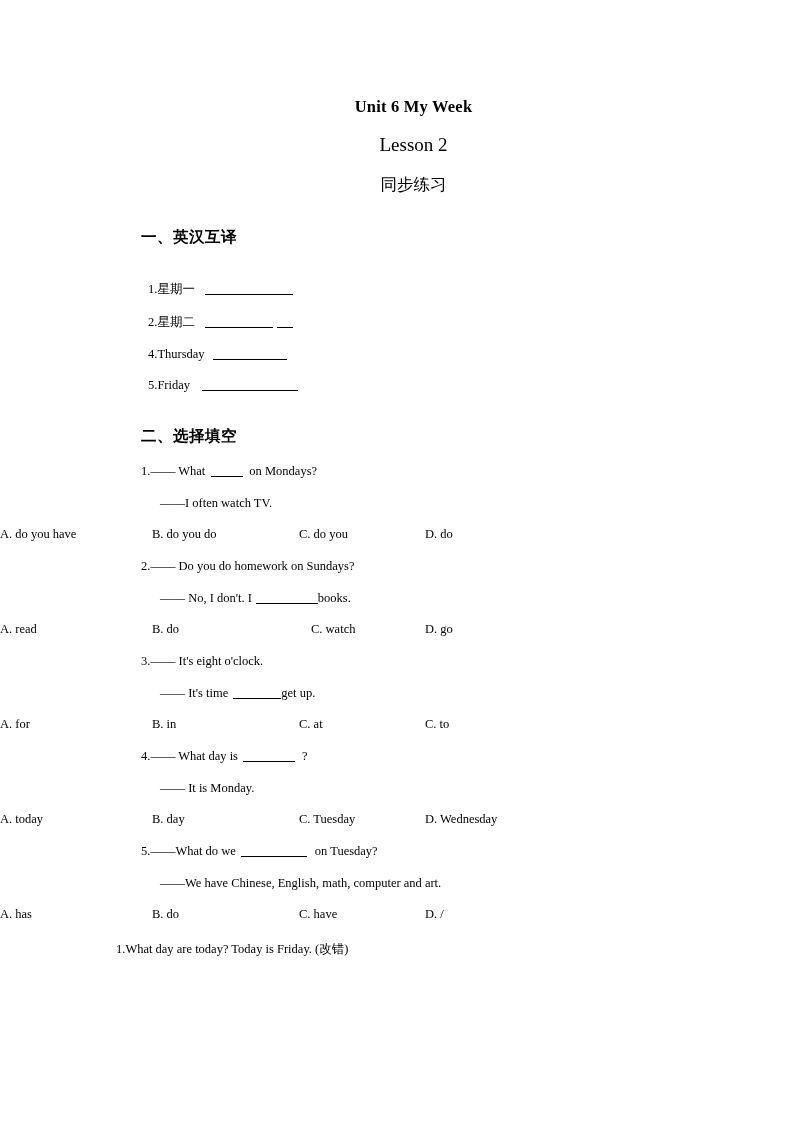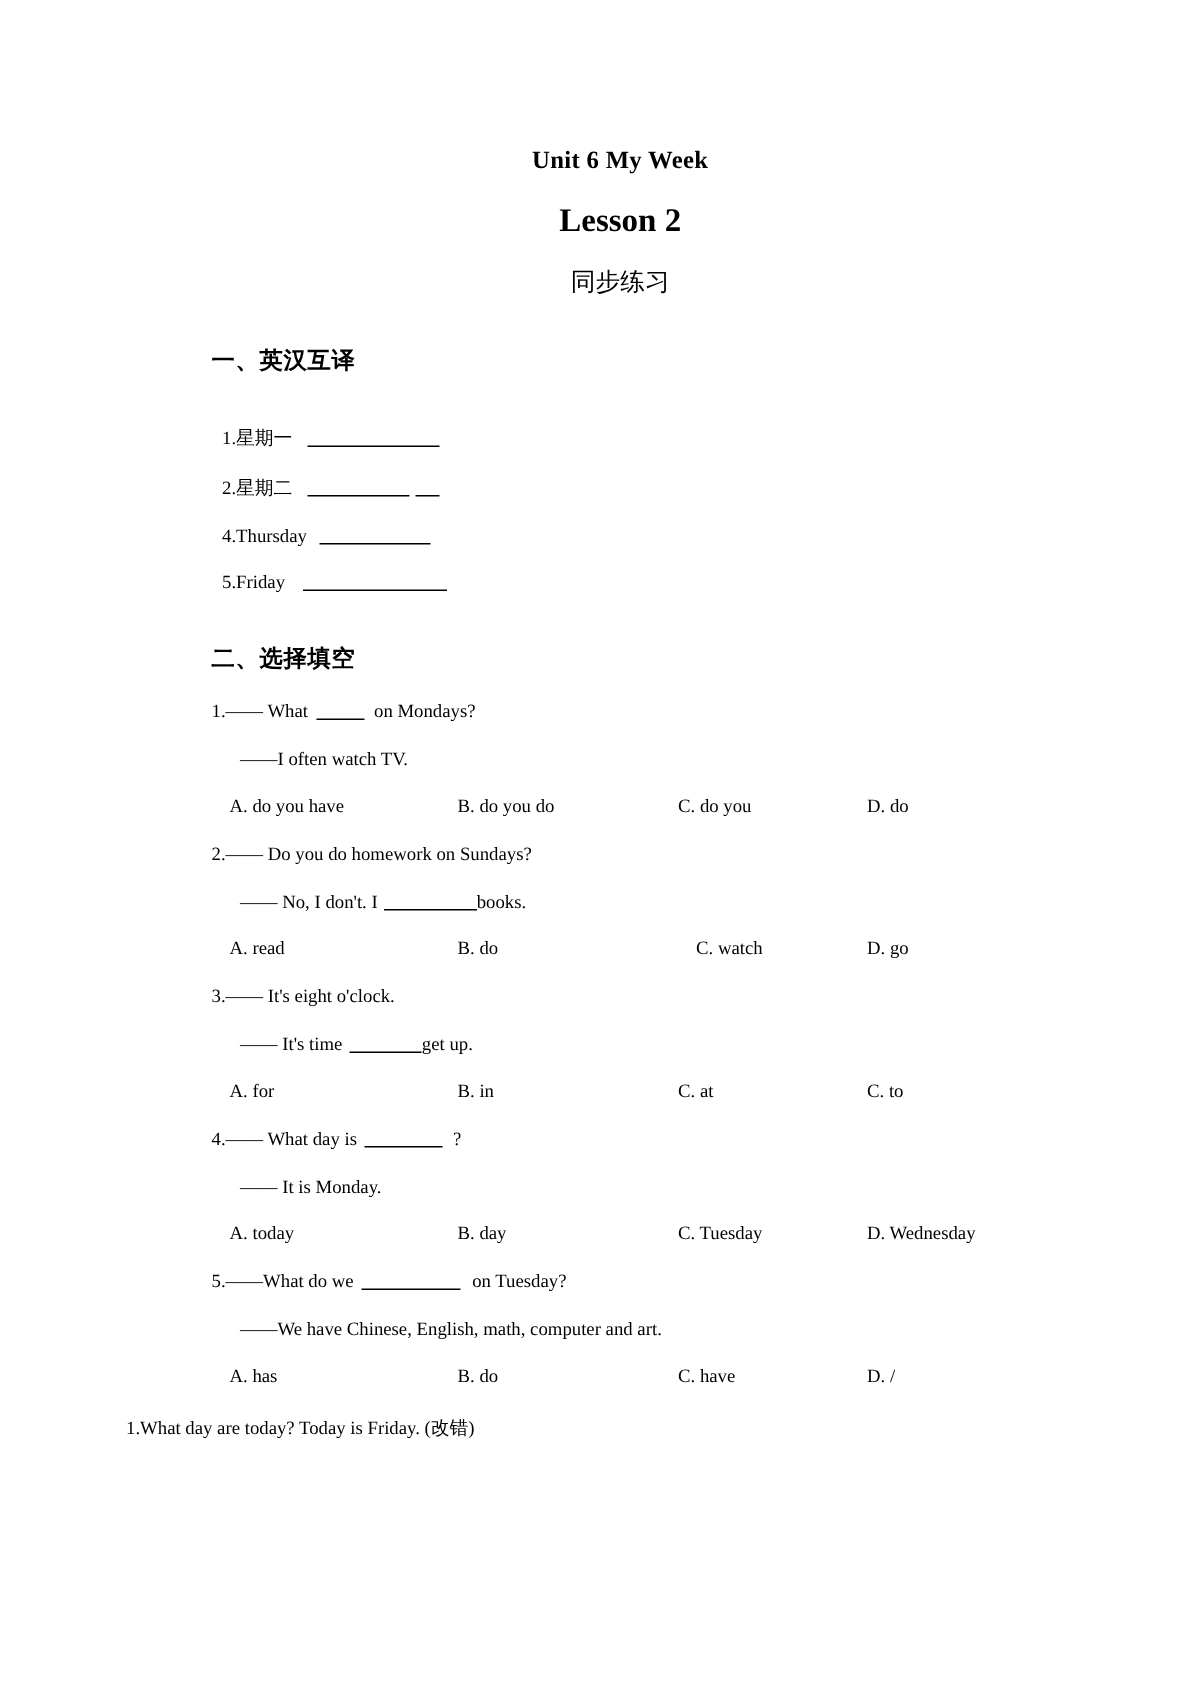--- a/index.html
+++ b/index.html
@@ -27,22 +27,22 @@
     margin-top: 98px;
     padding-left: 34px;
   }
   .doc-title {
     font-weight: bold;
     font-size: 16.5px;
     letter-spacing: 0.2px;
     line-height: 1.1;
   }
   .doc-subtitle {
-    font-weight: bold;
-    font-size: 22px;
+    font-weight: normal;
+    font-size: 19px;
     margin-top: 19px;
     line-height: 1.1;
   }
   .doc-subtitle2 {
     font-size: 16.5px;
     margin-top: 20px;
     line-height: 1.1;
     font-family: "DejaVu Sans", "Liberation Sans", sans-serif;
   }
   .section-head {
@@ -64,21 +64,20 @@
     margin-left: 160px;
   }
   .blank {
     display: inline-block;
     border-bottom: 1px solid #000;
     height: 12px;
     vertical-align: -2px;
   }
   .opts {
     font-size: 12.5px;
-    margin-left: 153px;
     margin-top: 16px;
     position: relative;
     height: 15px;
   }
   .opts span {
     position: absolute;
     white-space: nowrap;
   }
   .vocab-line {
     font-size: 12.5px;
@@ -166,15 +165,15 @@
     <span>5.——What do we</span><span class="sp" style="width:5px"></span><span class="blank" style="width:66px"></span><span class="sp" style="width:8px"></span><span>on Tuesday?</span>
   </div>
   <div class="q-line indent2">——We have Chinese, English, math, computer and art.</div>
   <div class="opts">
     <span style="left:0px">A. has</span>
     <span style="left:152px">B. do</span>
     <span style="left:299px">C. have</span>
     <span style="left:425px">D. /</span>
   </div>
 
-  <div class="q-line" style="margin-left:84px; margin-top:20px">1.What day are today? Today is Friday. (改错)</div>
+  <div class="q-line" style="margin-left:116px; margin-top:20px">1.What day are today? Today is Friday. (改错)</div>
 
 </div>
 
 </body></html>

